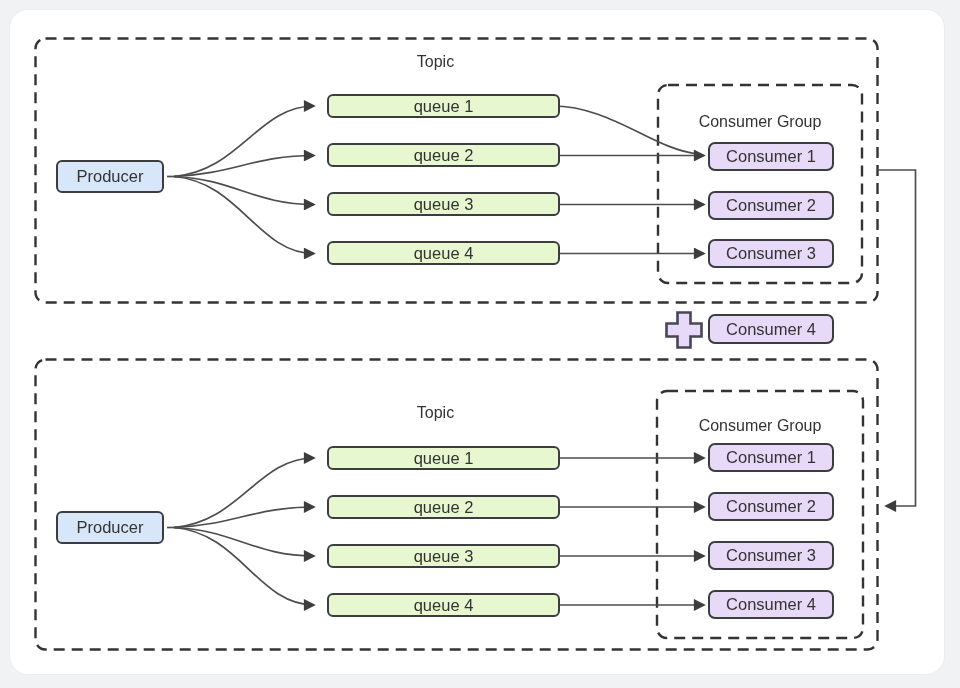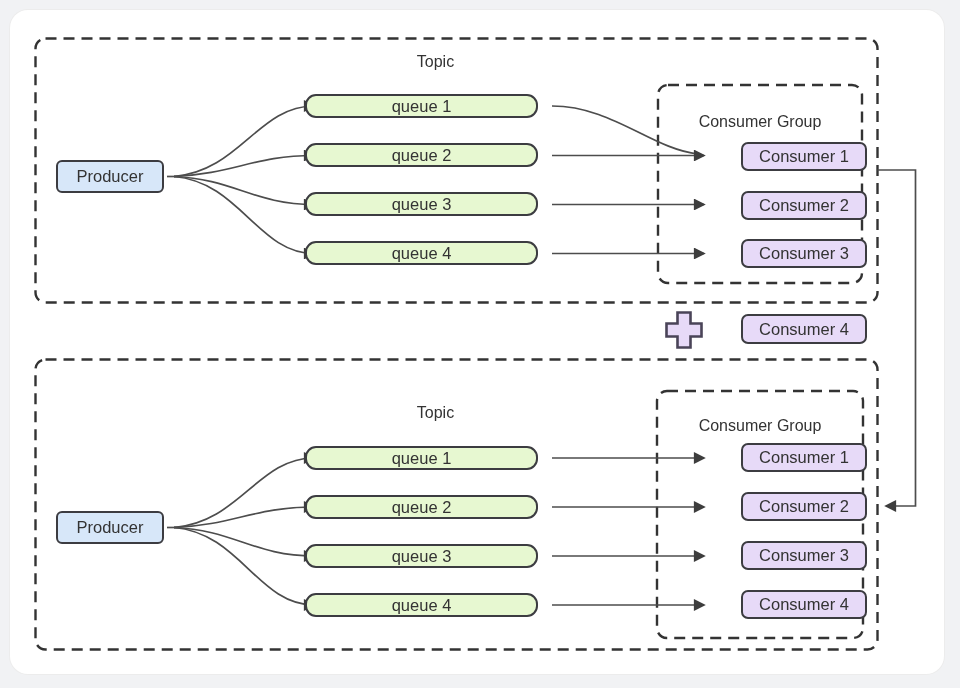--- a/index.html
+++ b/index.html
@@ -22,22 +22,22 @@
   .plus-shape{fill:var(--plus-fill,#e7daf8);stroke:var(--plus-stroke,#4a4458);stroke-width:2.6;}
   .box{
     position:absolute;box-sizing:border-box;
     display:flex;align-items:center;justify-content:center;
     border:2px solid var(--box-border,#3c3c41);
     color:var(--text,#333333);
     font-size:16.5px;line-height:1;
     background:#fff;
   }
   .producer{background:var(--producer-fill,#d7e7f9);border-radius:6px;width:108px;height:33px;left:56px;}
-  .queue{background:var(--queue-fill,#e7f8d1);border-radius:11px;width:233px;height:24px;left:305px;}
-  .consumer{background:var(--consumer-fill,#e7daf8);border-radius:7px;width:126px;height:29px;left:741px;}
+  .queue{background:var(--queue-fill,#e7f8d1);border-radius:6px;width:233px;height:24px;left:327px;}
+  .consumer{background:var(--consumer-fill,#e7daf8);border-radius:7px;width:126px;height:29px;left:708px;}
   .lbl{
     position:absolute;color:var(--text,#333333);
     font-size:16px;text-align:center;line-height:1.2;
   }
 </style>
 </head>
 <body>
 
 <div class="page">
   <div class="card"></div>

